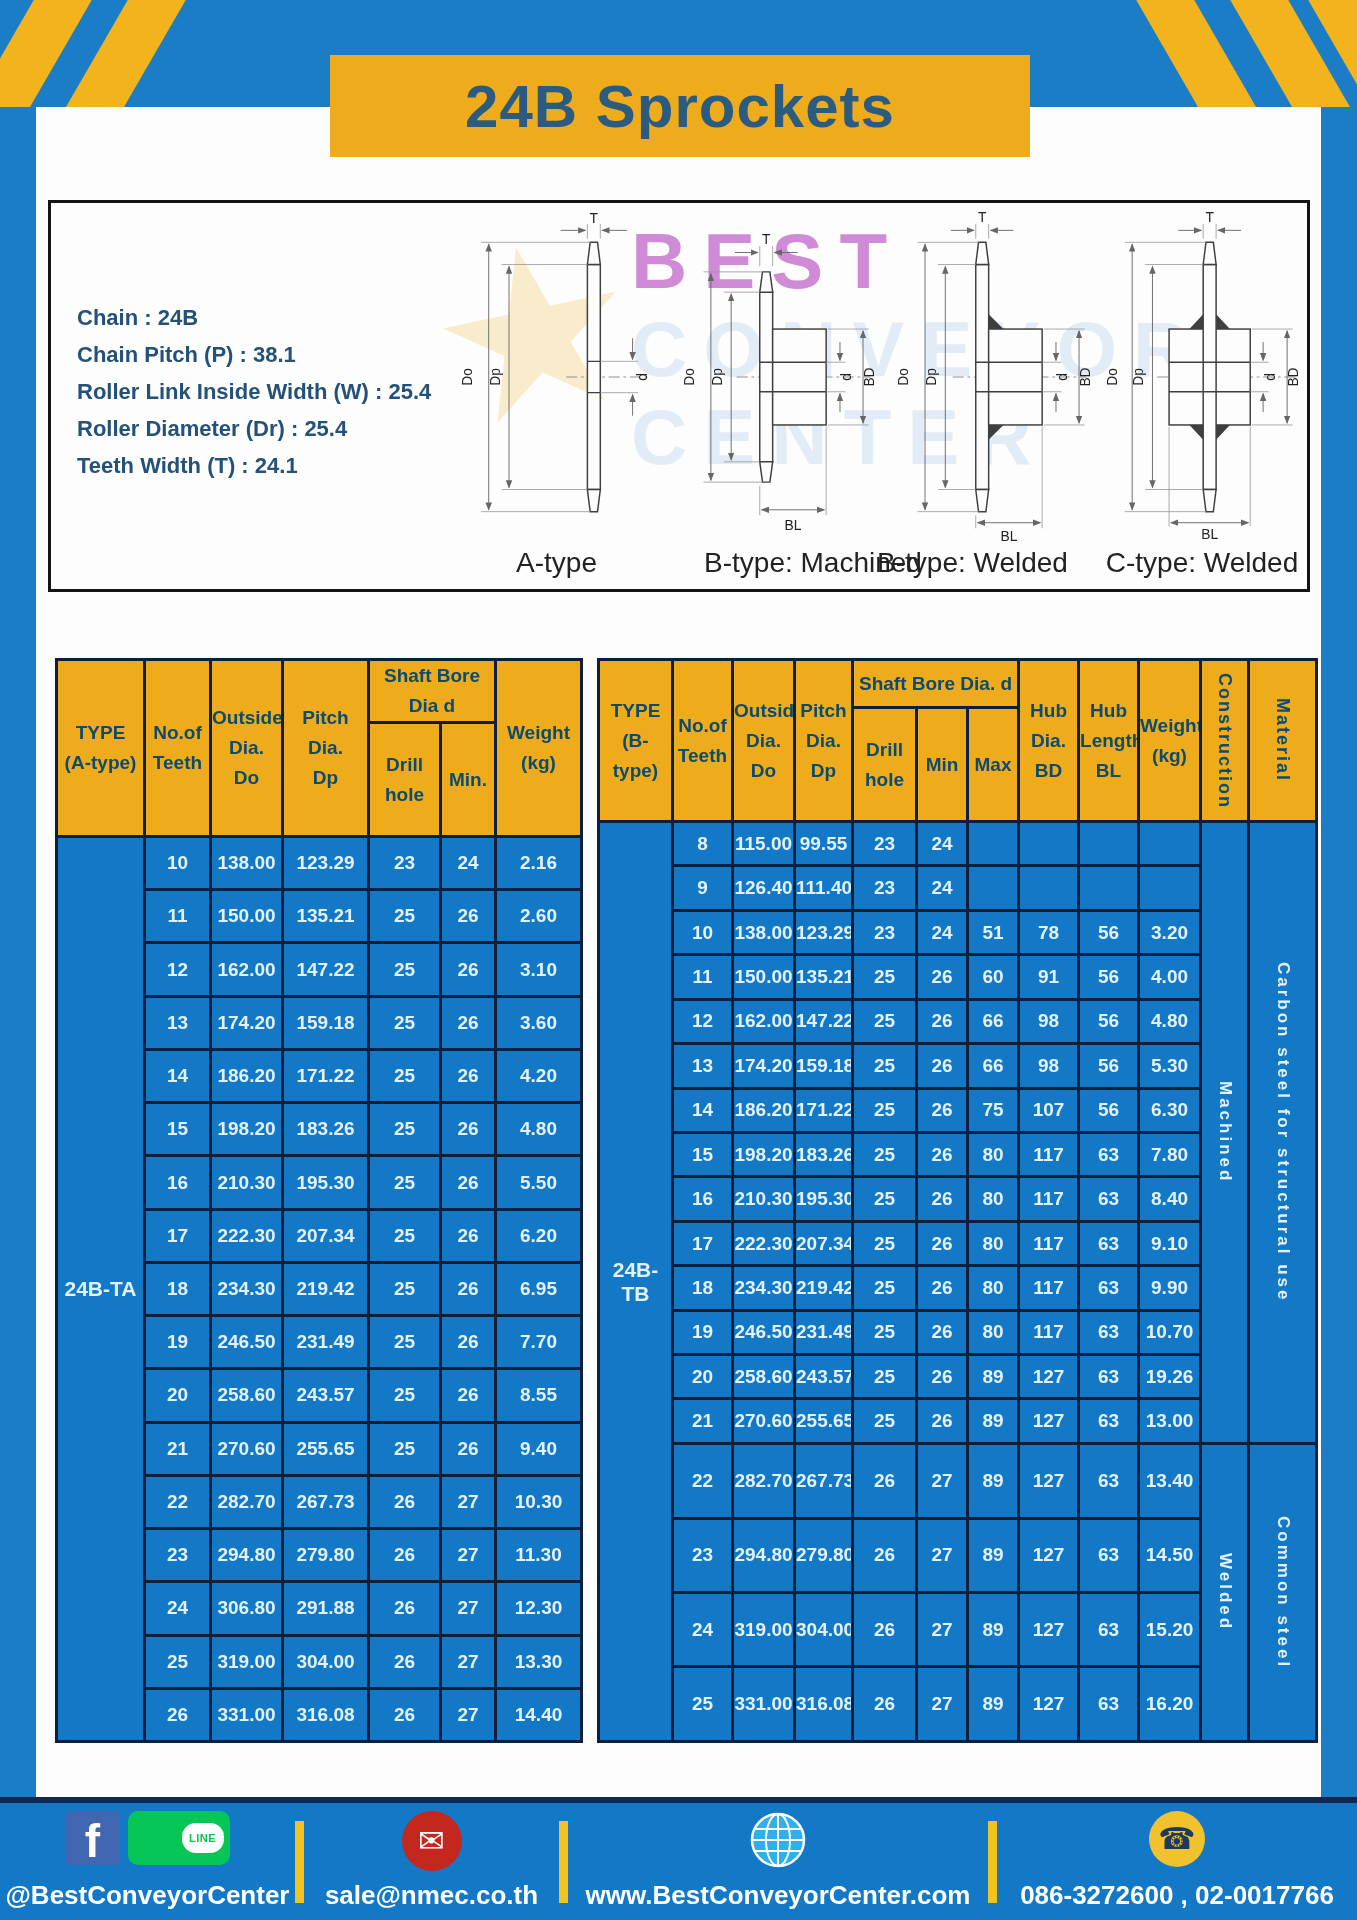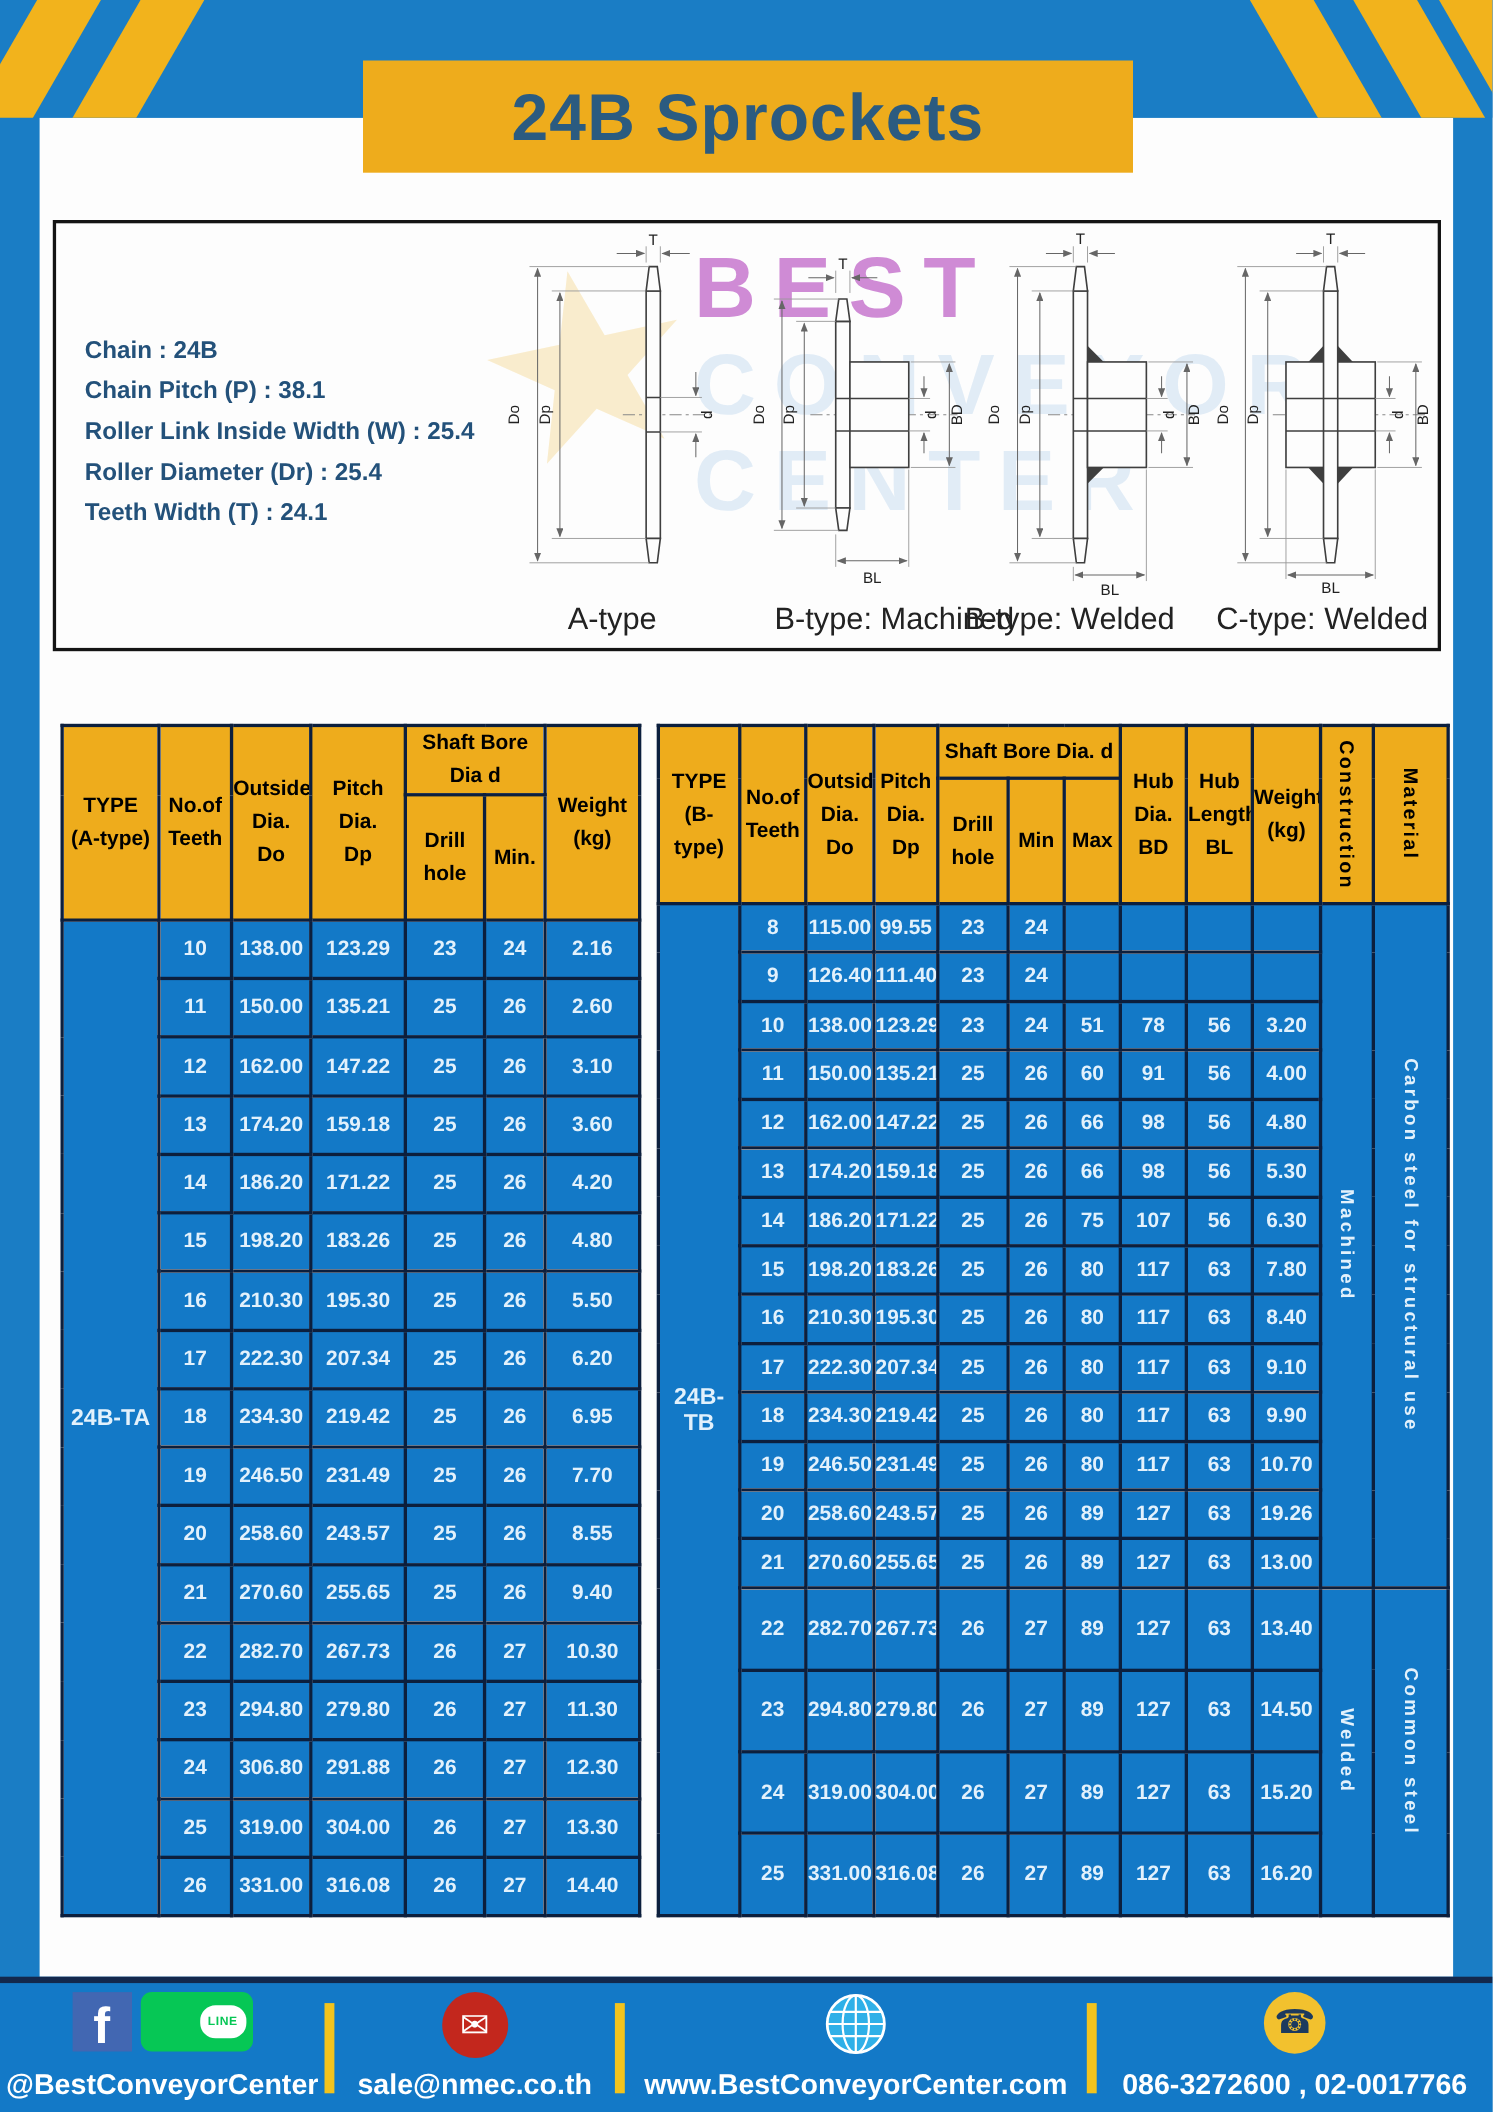--- a/index.html
+++ b/index.html
@@ -31,21 +31,21 @@
   .drawing{position:absolute;top:8px;width:215px;height:332px;}
   .drawing svg{width:215px;height:332px;}
   .caption{position:absolute;top:344px;width:215px;text-align:center;font-size:28px;color:#222;}
   .dA{left:398px;} .dB{left:622px;} .dC{left:838px;} .dD{left:1047px;}
   .capA{left:398px;} .capB{left:642px;width:240px;} .capC{left:804px;width:235px;} .capD{left:1040px;width:222px;}
   
   table{border-collapse:collapse;table-layout:fixed;position:absolute;}
   #tableA{left:55px;top:658px;width:525px;height:1085px;}
   #tableB{left:597px;top:658px;width:718px;height:1085px;}
   th,td{border:3px solid #0c1f3d;text-align:center;vertical-align:middle;padding:0;overflow:hidden;}
-  th{background:#eeac1c;color:#000000;font-size:19px;font-weight:bold;line-height:30px;}
+  th{background:#eeac1c;color:#0c4a6e;font-size:19px;font-weight:bold;line-height:30px;}
   tr.hr1{height:48px;} tr.hr2{height:114px;}
   td{background:#1379c7;color:#e2f1fc;font-size:19px;font-weight:bold;}
   td.typecell{font-size:21px;}
   th.vhead{writing-mode:vertical-rl;letter-spacing:2px;font-size:18px;padding:6px 0;}
   td.vcell{writing-mode:vertical-rl;letter-spacing:3px;font-size:17px;padding:8px 0;}
   
   .footer-line{position:absolute;left:0;top:1797px;width:1357px;height:6px;background:#13284c;}
   .footer{position:absolute;left:0;top:1803px;width:1357px;height:117px;background:#1379c7;
           display:flex;align-items:stretch;}
   .fsec{display:flex;flex-direction:column;align-items:center;justify-content:space-between;

